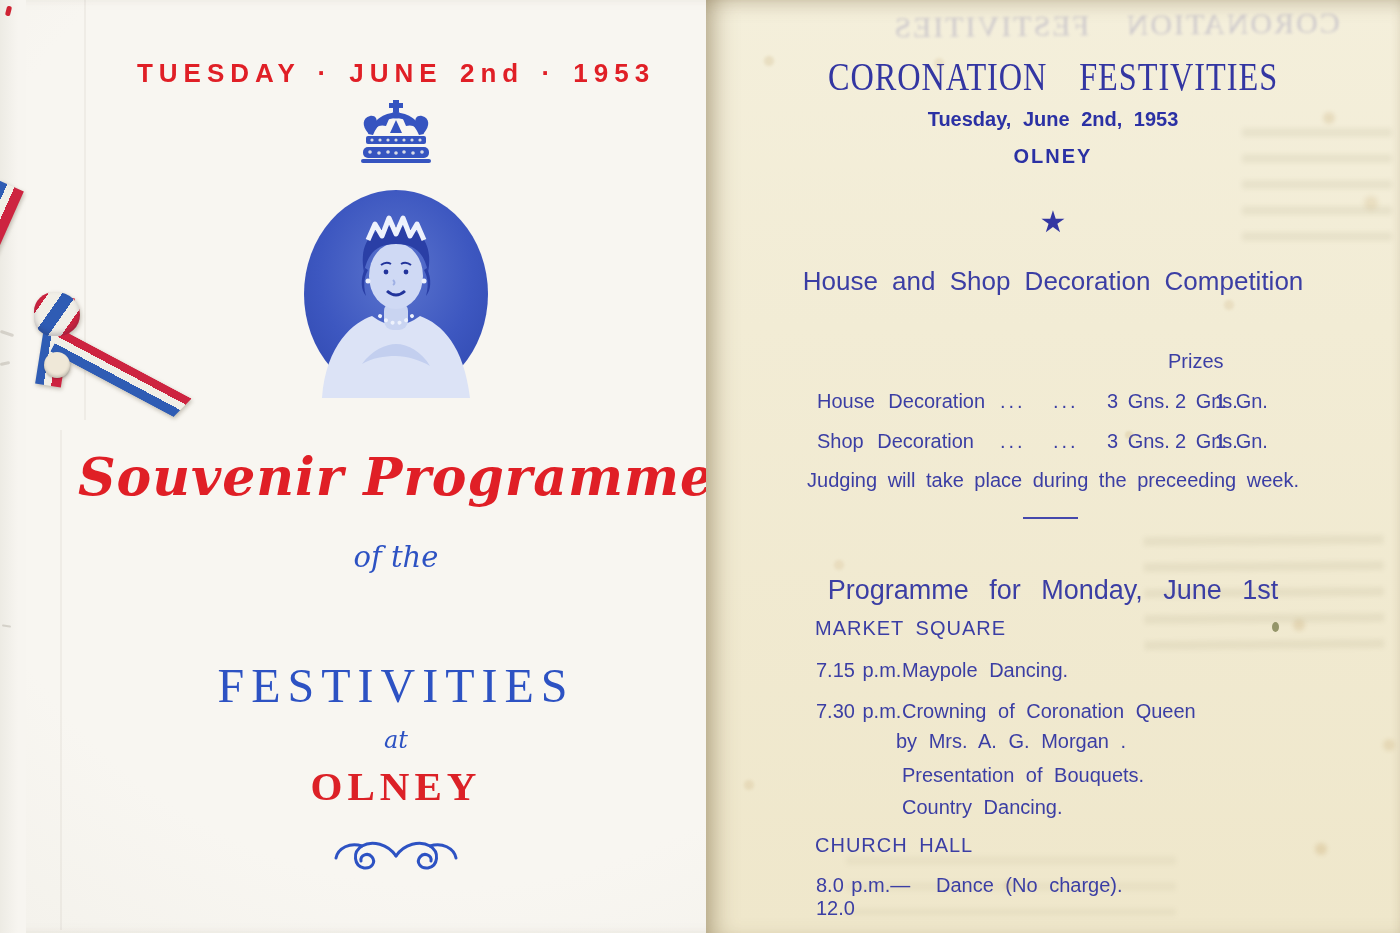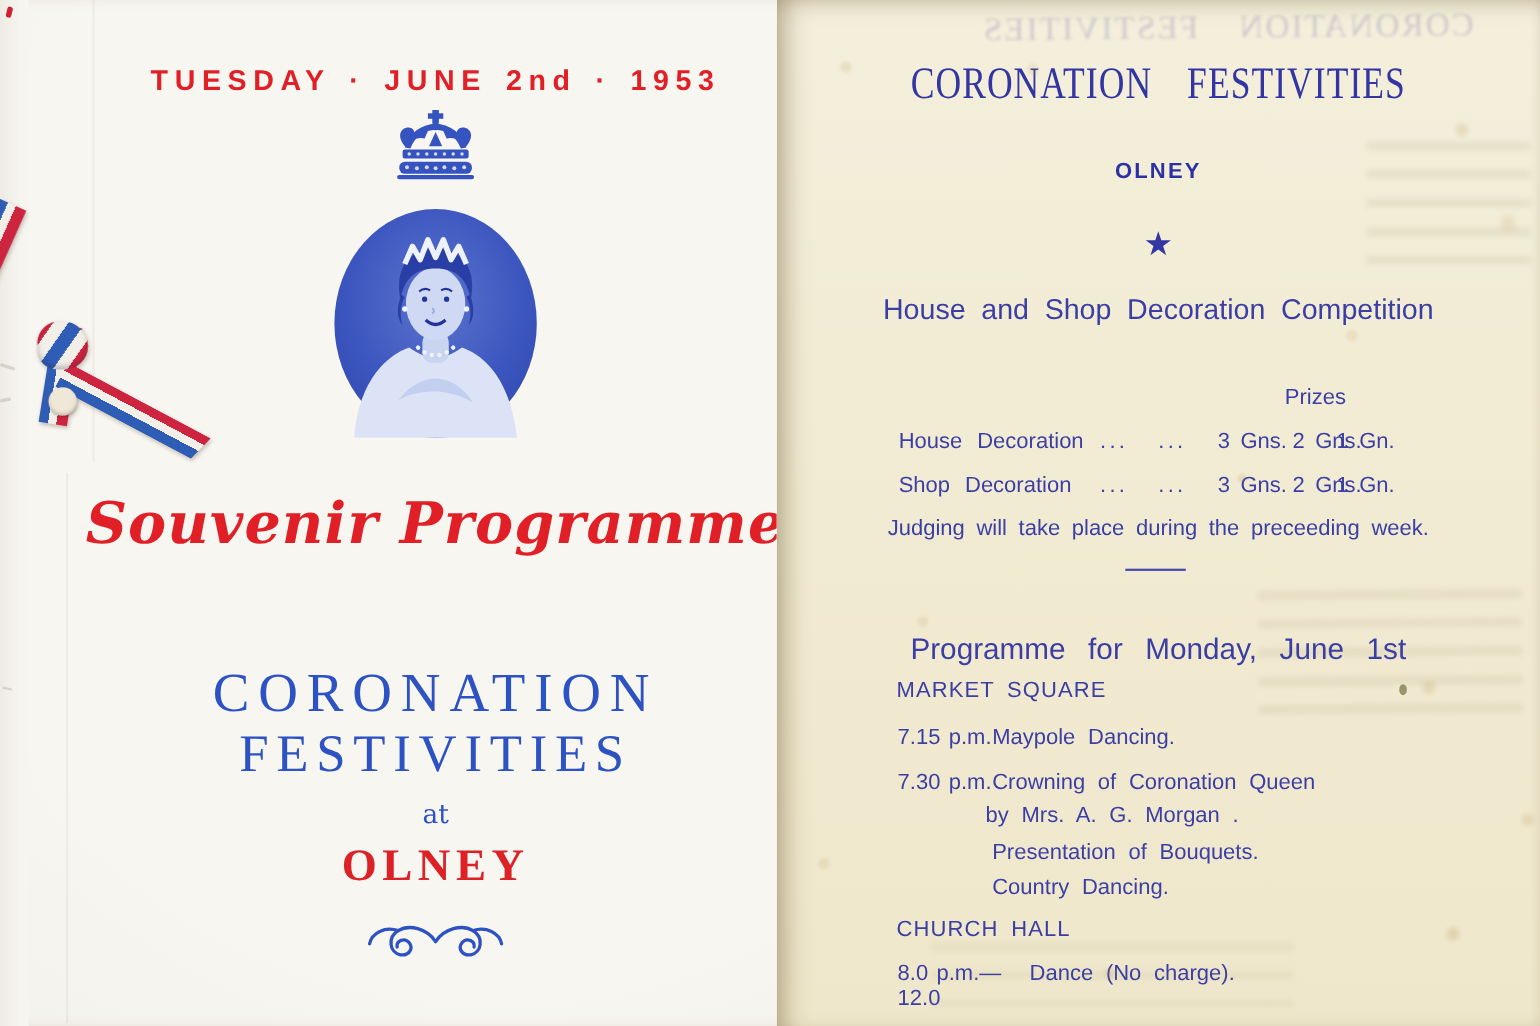--- a/index.html
+++ b/index.html
@@ -14,21 +14,21 @@
   .cover .abs{position:absolute;left:0;right:0;margin:auto;}
 
   .date-line{top:58px;color:#e01f26;font-weight:bold;font-size:26px;letter-spacing:6px;word-spacing:4px;}
   .crown-wrap{top:100px;}
   .portrait-wrap{top:188px;}
   .portrait-caption{top:412px;color:#3552bc;font-weight:bold;font-size:15px;letter-spacing:3.5px;}
   .script-title{top:446px;color:#e01f26;font-family:"DejaVu Serif",serif;font-style:italic;font-weight:bold;font-size:52px;letter-spacing:1px;}
   .of-the{top:540px;color:#2d52c3;font-family:"DejaVu Serif",serif;font-style:italic;font-size:29px;}
   .title-1{top:600px;color:#2d52c3;font-family:"Liberation Serif",serif;font-size:50px;letter-spacing:8px;}
   .title-2{top:658px;color:#2d52c3;font-family:"Liberation Serif",serif;font-size:48px;letter-spacing:7px;}
-  .at-word{top:726px;color:#2d52c3;font-family:"DejaVu Serif",serif;font-size:24px;}
+  .at-word{top:726px;color:#2d52c3;font-family:"DejaVu Serif",serif;font-style:italic;font-size:24px;}
   .cover-place{top:762px;color:#dc2127;font-family:"Liberation Serif",serif;font-weight:bold;font-size:41px;letter-spacing:5px;}
   .flourish-wrap{top:838px;}
 
   .torn-edge{position:absolute;left:0;top:0;width:26px;height:100%;
     background:linear-gradient(90deg,#ecead f0,#f7f5f0 70%);
     background:linear-gradient(90deg,#edebe4,#f7f5f0 70%);}
   .nick{position:absolute;background:rgba(90,80,60,.18);border-radius:2px;}
   .nick.n1{left:0;top:332px;width:14px;height:3px;transform:rotate(18deg);}
   .nick.n2{left:0;top:362px;width:10px;height:3px;transform:rotate(-12deg);}
   .nick.n3{left:2px;top:625px;width:9px;height:2px;transform:rotate(10deg);}
@@ -196,21 +196,21 @@
           <path d="M79 77 q5 -4 10 -1 M99 76 q5 -3 10 1" stroke="#22349b" stroke-width="2" fill="none"></path>
           <path d="M91 92 q3 3 0 5" stroke="#9fb0e4" stroke-width="2" fill="none"></path>
           <path d="M85 103 q9 8 18 0" stroke="#22349b" stroke-width="3" fill="none"></path>
           <circle cx="66" cy="93" r="2.5" fill="#eef2fc"></circle>
           <circle cx="122" cy="93" r="2.5" fill="#eef2fc"></circle>
           <path d="M78 128 q16 14 32 0" stroke="#eef2fc" stroke-width="4" fill="none" stroke-linecap="round" stroke-dasharray="0.1 7"></path>
         </svg>
       </div>
 
       <div class="abs script-title">Souvenir Programme</div>
-      <div class="abs title-1">CORONATION</div>
+      <div class="abs of-the">of the</div>
       <div class="abs title-2">FESTIVITIES</div>
       <div class="abs at-word">at</div>
       <div class="abs cover-place">OLNEY</div>
 
       <div class="abs flourish-wrap">
         <svg width="128" height="40" viewBox="0 0 128 40" aria-hidden="true">
           <g fill="none" stroke="#2d52c3" stroke-width="3" stroke-linecap="round">
             <path d="M64 18 C56 6 40 2 30 8 C20 14 22 28 32 30 C40 31 44 24 40 19 C36 14 28 17 29 23"></path>
             <path d="M30 8 C18 4 6 10 4 20"></path>
             <path d="M64 18 C72 6 88 2 98 8 C108 14 106 28 96 30 C88 31 84 24 88 19 C92 14 100 17 99 23"></path>
@@ -229,20 +229,21 @@
     <div class="band eyelet"></div>
   </div>
 
   <section class="page inner">
     <div class="abs ghost-top">CORONATION FESTIVITIES</div>
     <div class="ghost-patch gp1"></div>
     <div class="ghost-patch gp2"></div>
     <div class="ghost-patch gp3"></div>
 
     <div class="abs centered inner-title">CORONATION  FESTIVITIES</div>
+    <div class="abs centered inner-date">Tuesday, June 2nd, 1953</div>
     <div class="abs centered inner-place">OLNEY</div>
     <div class="abs centered star">★</div>
 
     <div class="abs centered comp-heading">House and Shop Decoration Competition</div>
     <div class="abs prizes-label">Prizes</div>
 
     <div class="prize-row row-1">
       <span class="lbl">House Decoration</span>
       <span class="d1">...</span>
       <span class="d2">...</span>

